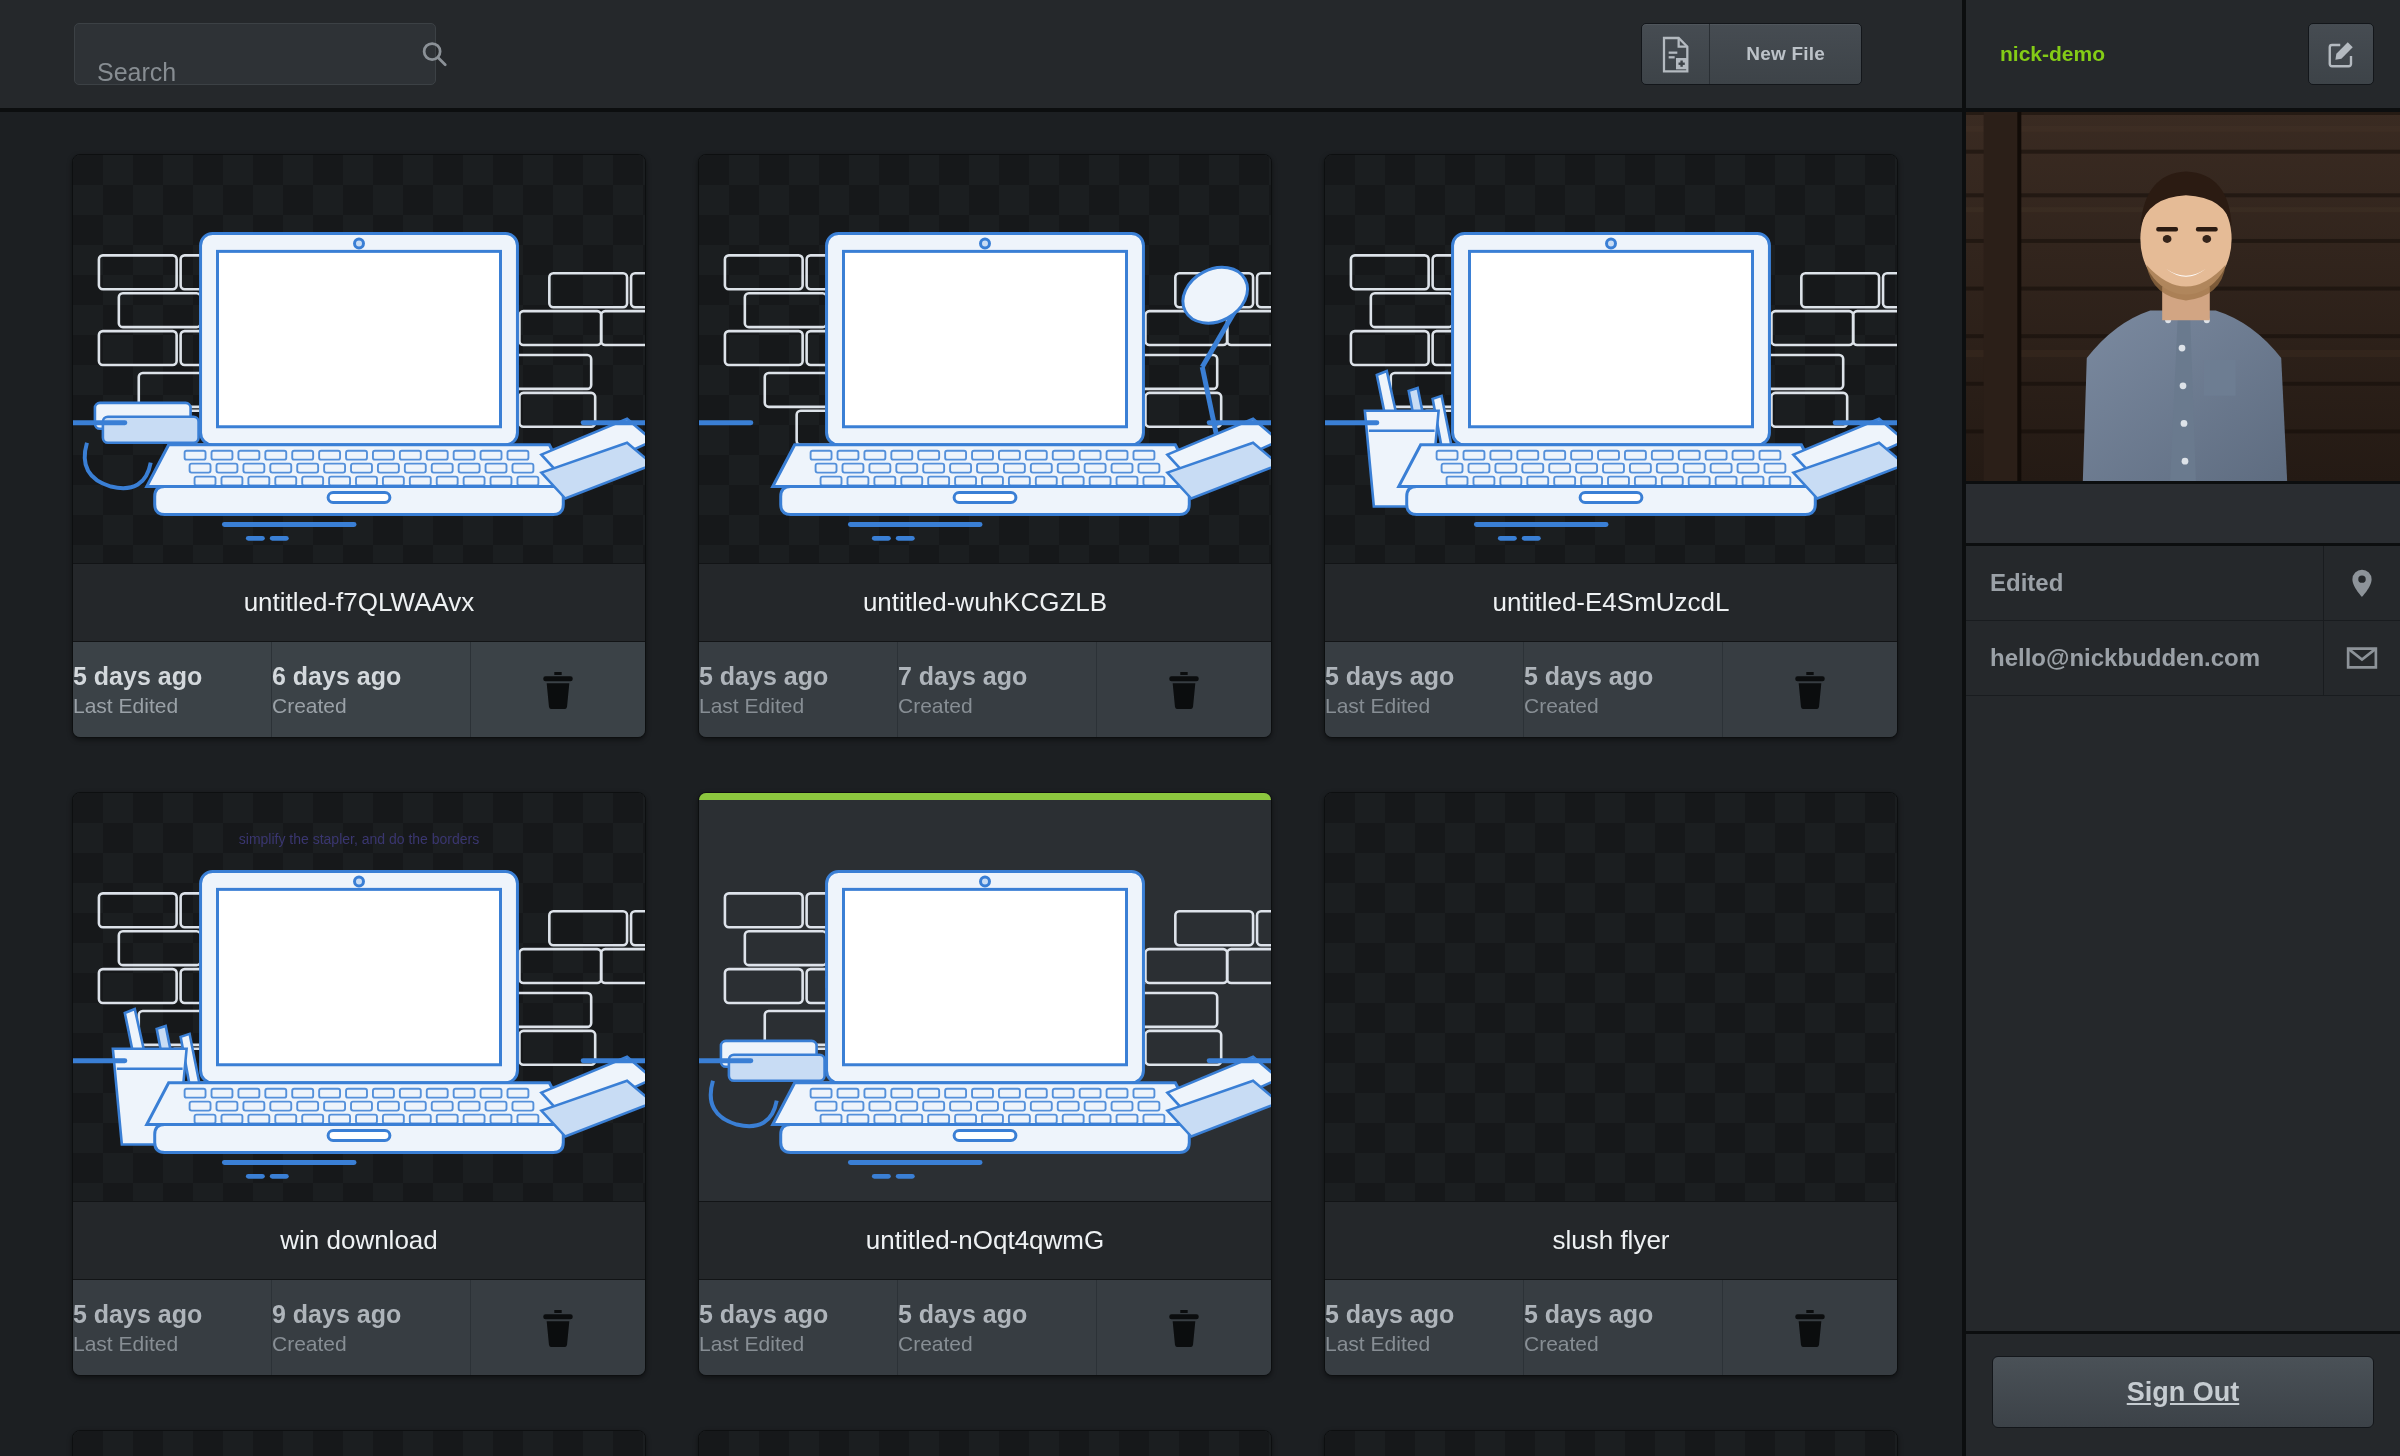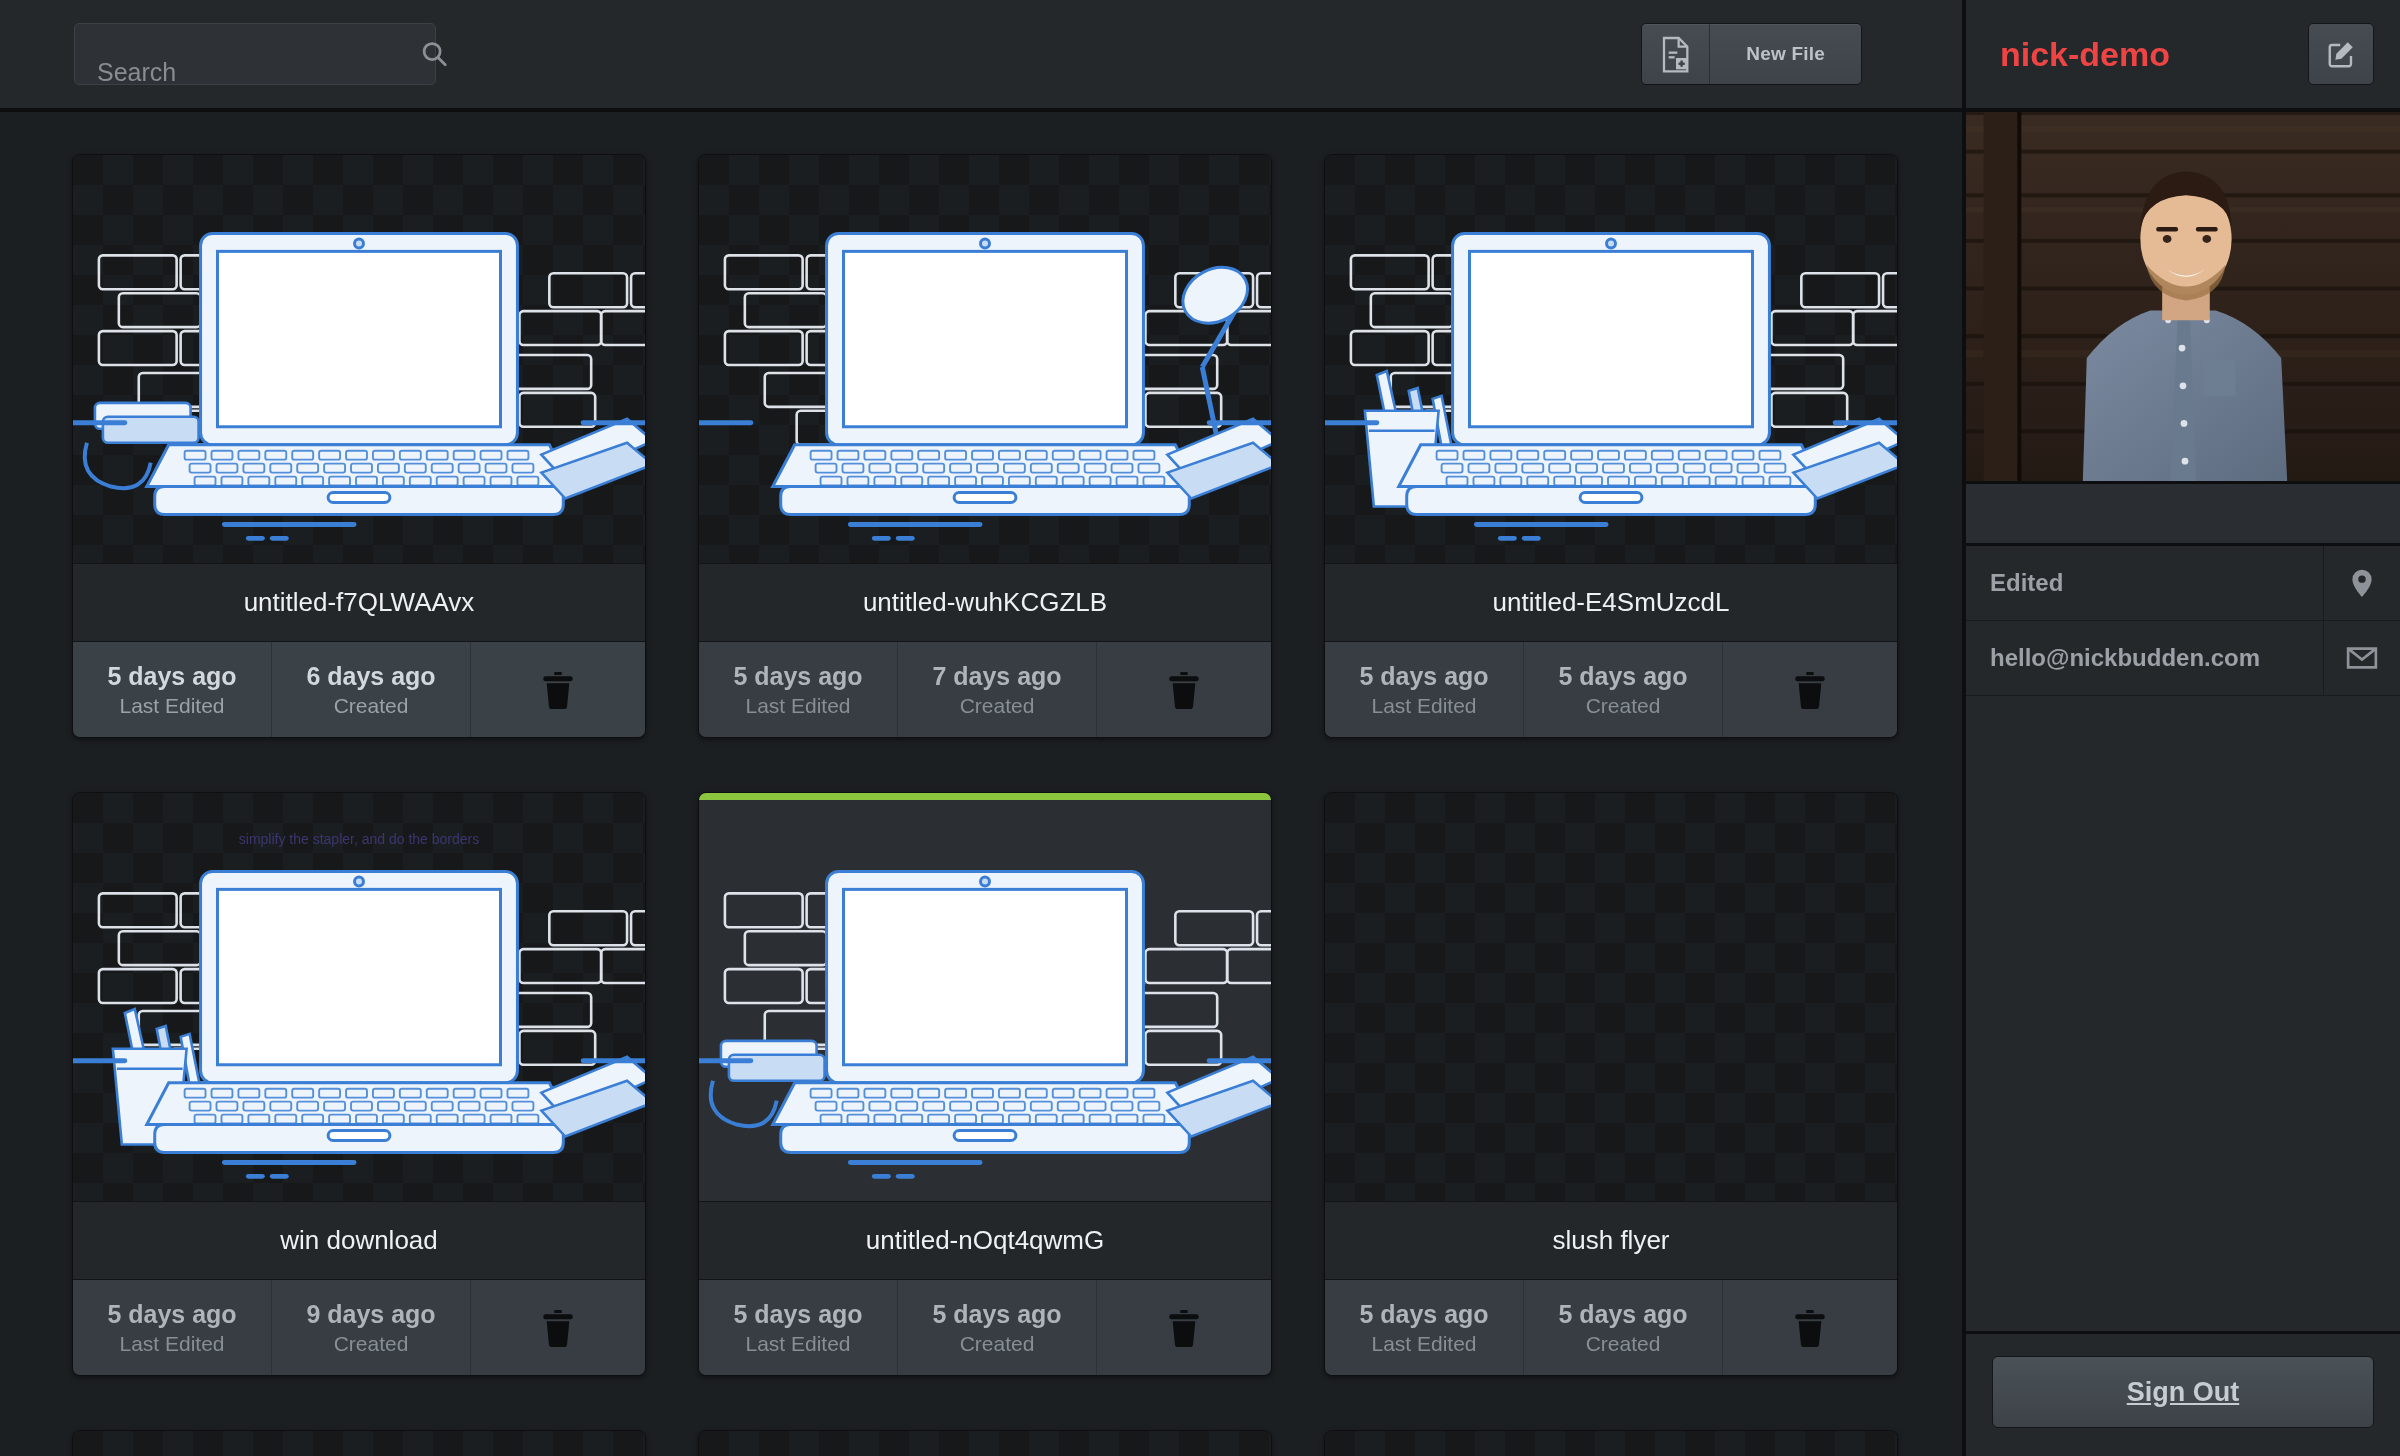--- a/index.html
+++ b/index.html
@@ -99,21 +99,21 @@
     border-top: 1px solid #121416;
     background: #24272a;
   }
   .card-meta {
     display: flex; height: 96px;
     background: #3b4247;
     border-top: 1px solid #121416;
   }
   .card.dim .card-meta { background: #373d42; }
   .meta-cell {
-    flex: 1; display: flex; flex-direction: column; align-items: center; justify-content: center;
+    flex: 1; display: flex; flex-direction: column; justify-content: center;
     border-right: 1px solid #2c3237; gap: 3px;
   }
   .meta-value { color: #d3d8dc; font-size: 25px; font-weight: bold; }
   .card.dim .meta-value { color: #aeb4ba; }
   .meta-label { color: #9aa1a7; font-size: 21px; }
   .card.dim .meta-label { color: #878e94; }
   .meta-trash {
     width: 174px; display: flex; align-items: center; justify-content: center;
     cursor: pointer;
   }
@@ -150,21 +150,21 @@
     border-left: 4px solid #0c0e0f;
     display: flex; flex-direction: column;
     position: relative;
   }
   .sb-header {
     height: 112px; min-height: 112px;
     border-bottom: 4px solid #0c0e0f;
     display: flex; align-items: center;
     padding: 0 26px 0 34px;
   }
-  .sb-username { color: #ef4444; font-size: 34px; font-weight: bold; }
+  .sb-username { color: #84cc16; font-size: 21px; font-weight: bold; }
   .edit-btn {
     margin-left: auto; width: 66px; height: 62px;
     background: linear-gradient(#464c52, #3d4348);
     border: 1px solid #13161a; border-radius: 5px;
     display: flex; align-items: center; justify-content: center;
     cursor: pointer;
   }
   .edit-icon { width: 30px; height: 30px; color: #b4bac0; }
   .sb-photo {
     height: 372px; min-height: 372px; position: relative; overflow: hidden;

